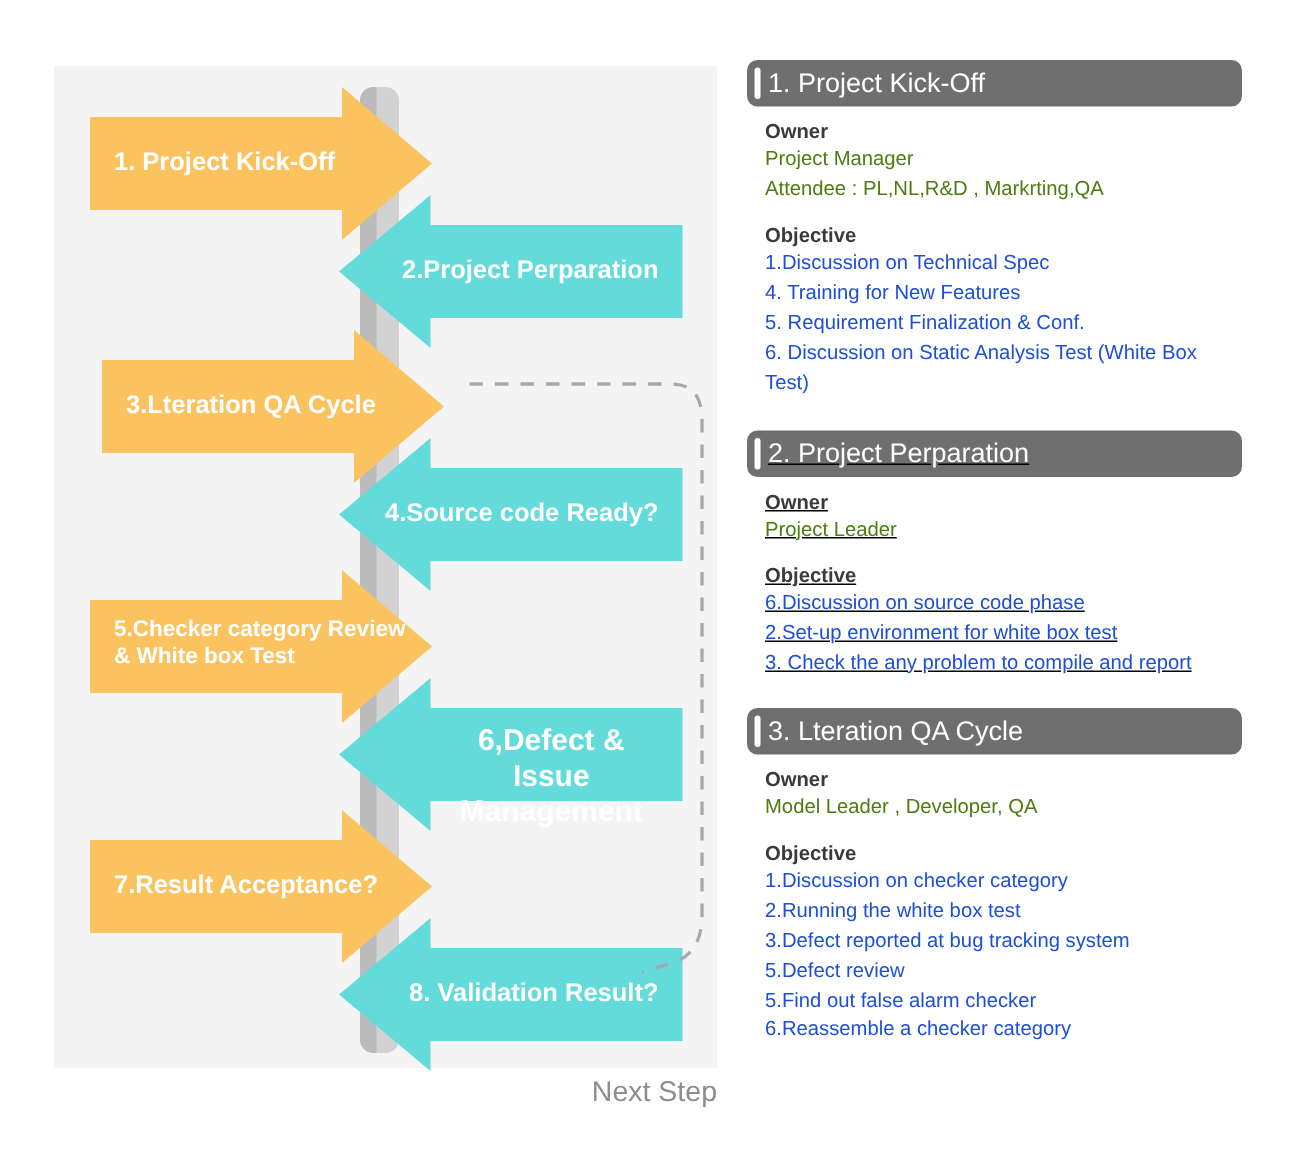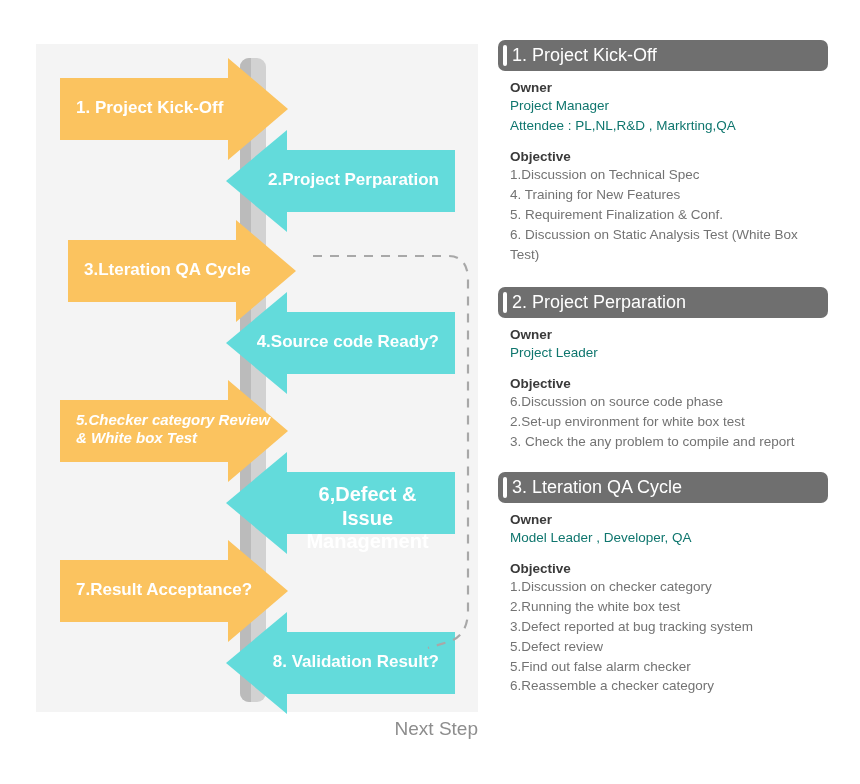--- a/index.html
+++ b/index.html
@@ -134,34 +134,34 @@
     padding: 9px 0 0 12px;
   }
   .section-title {
     font-size: 13.5px;
     font-weight: bold;
     color: #3a3a3a;
     margin: 0 0 1px 0;
   }
   .section-line {
     font-size: 13.5px;
-    color: #0f766e;
+    color: #4d7c0f;
     line-height: 1.48;
   }
   .section-gap {
     height: 13px;
   }
   ul.obj-list {
     margin: 0;
     padding: 0;
     list-style: none;
   }
   ul.obj-list li {
     font-size: 13.5px;
-    color: #737373;
+    color: #1d4ed8;
     line-height: 1.48;
   }
 </style>
 </head>
 <body>
 
 <div id="root">
 
   <div id="flow-backdrop"></div>
 
@@ -194,21 +194,21 @@
     <svg width="229" height="102" viewBox="0 0 229 102" aria-hidden="true">
       <path d="M229 20 L61 20 L61 0 L0 51 L61 102 L61 82 L229 82 Z" fill="#63dbdb"></path>
     </svg>
     <span class="arrow-label" style="top:40px; font-size:17px;">4.Source code Ready?</span>
   </div>
 
   <div class="arrow arrow-right" style="left:60px; top:380px; width:228px; height:102px;">
     <svg width="228" height="102" viewBox="0 0 228 102" aria-hidden="true">
       <path d="M0 20 L168 20 L168 0 L228 51 L168 102 L168 82 L0 82 Z" fill="#fbc35f"></path>
     </svg>
-    <span class="arrow-label two-line" style="top:31px; font-size:15px;font-style:italic;">5.Checker category Review
+    <span class="arrow-label two-line" style="top:31px; font-size:15px;">5.Checker category Review
 &amp; White box Test</span>
   </div>
 
   <div class="arrow arrow-left" style="left:226px; top:452px; width:229px; height:102px;">
     <svg width="229" height="102" viewBox="0 0 229 102" aria-hidden="true">
       <path d="M229 20 L61 20 L61 0 L0 51 L61 102 L61 82 L229 82 Z" fill="#63dbdb"></path>
     </svg>
     <span class="arrow-label two-line" style="top:31px; font-size:20px; right:20px; left:74px;">6,Defect &amp; Issue
 Management</span>
   </div>
@@ -247,21 +247,21 @@
         <div class="section-title">Objective</div>
         <ul class="obj-list">
           <li>1.Discussion on Technical Spec</li>
           <li>4. Training for New Features</li>
           <li>5. Requirement Finalization &amp; Conf.</li>
           <li>6. Discussion on Static Analysis Test (White Box Test)</li>
         </ul>
       </div>
     </div>
 
-    <div class="detail-card" style="margin-top:22px;">
+    <div class="detail-card" style="margin-top:22px;text-decoration:underline;">
       <div class="card-header">2. Project Perparation</div>
       <div class="card-body">
         <div class="section-title">Owner</div>
         <div class="section-line">Project  Leader</div>
         <div class="section-gap"></div>
         <div class="section-title">Objective</div>
         <ul class="obj-list">
           <li>6.Discussion on source code phase</li>
           <li>2.Set-up environment for white box test</li>
           <li>3. Check the any problem to compile and report</li>

